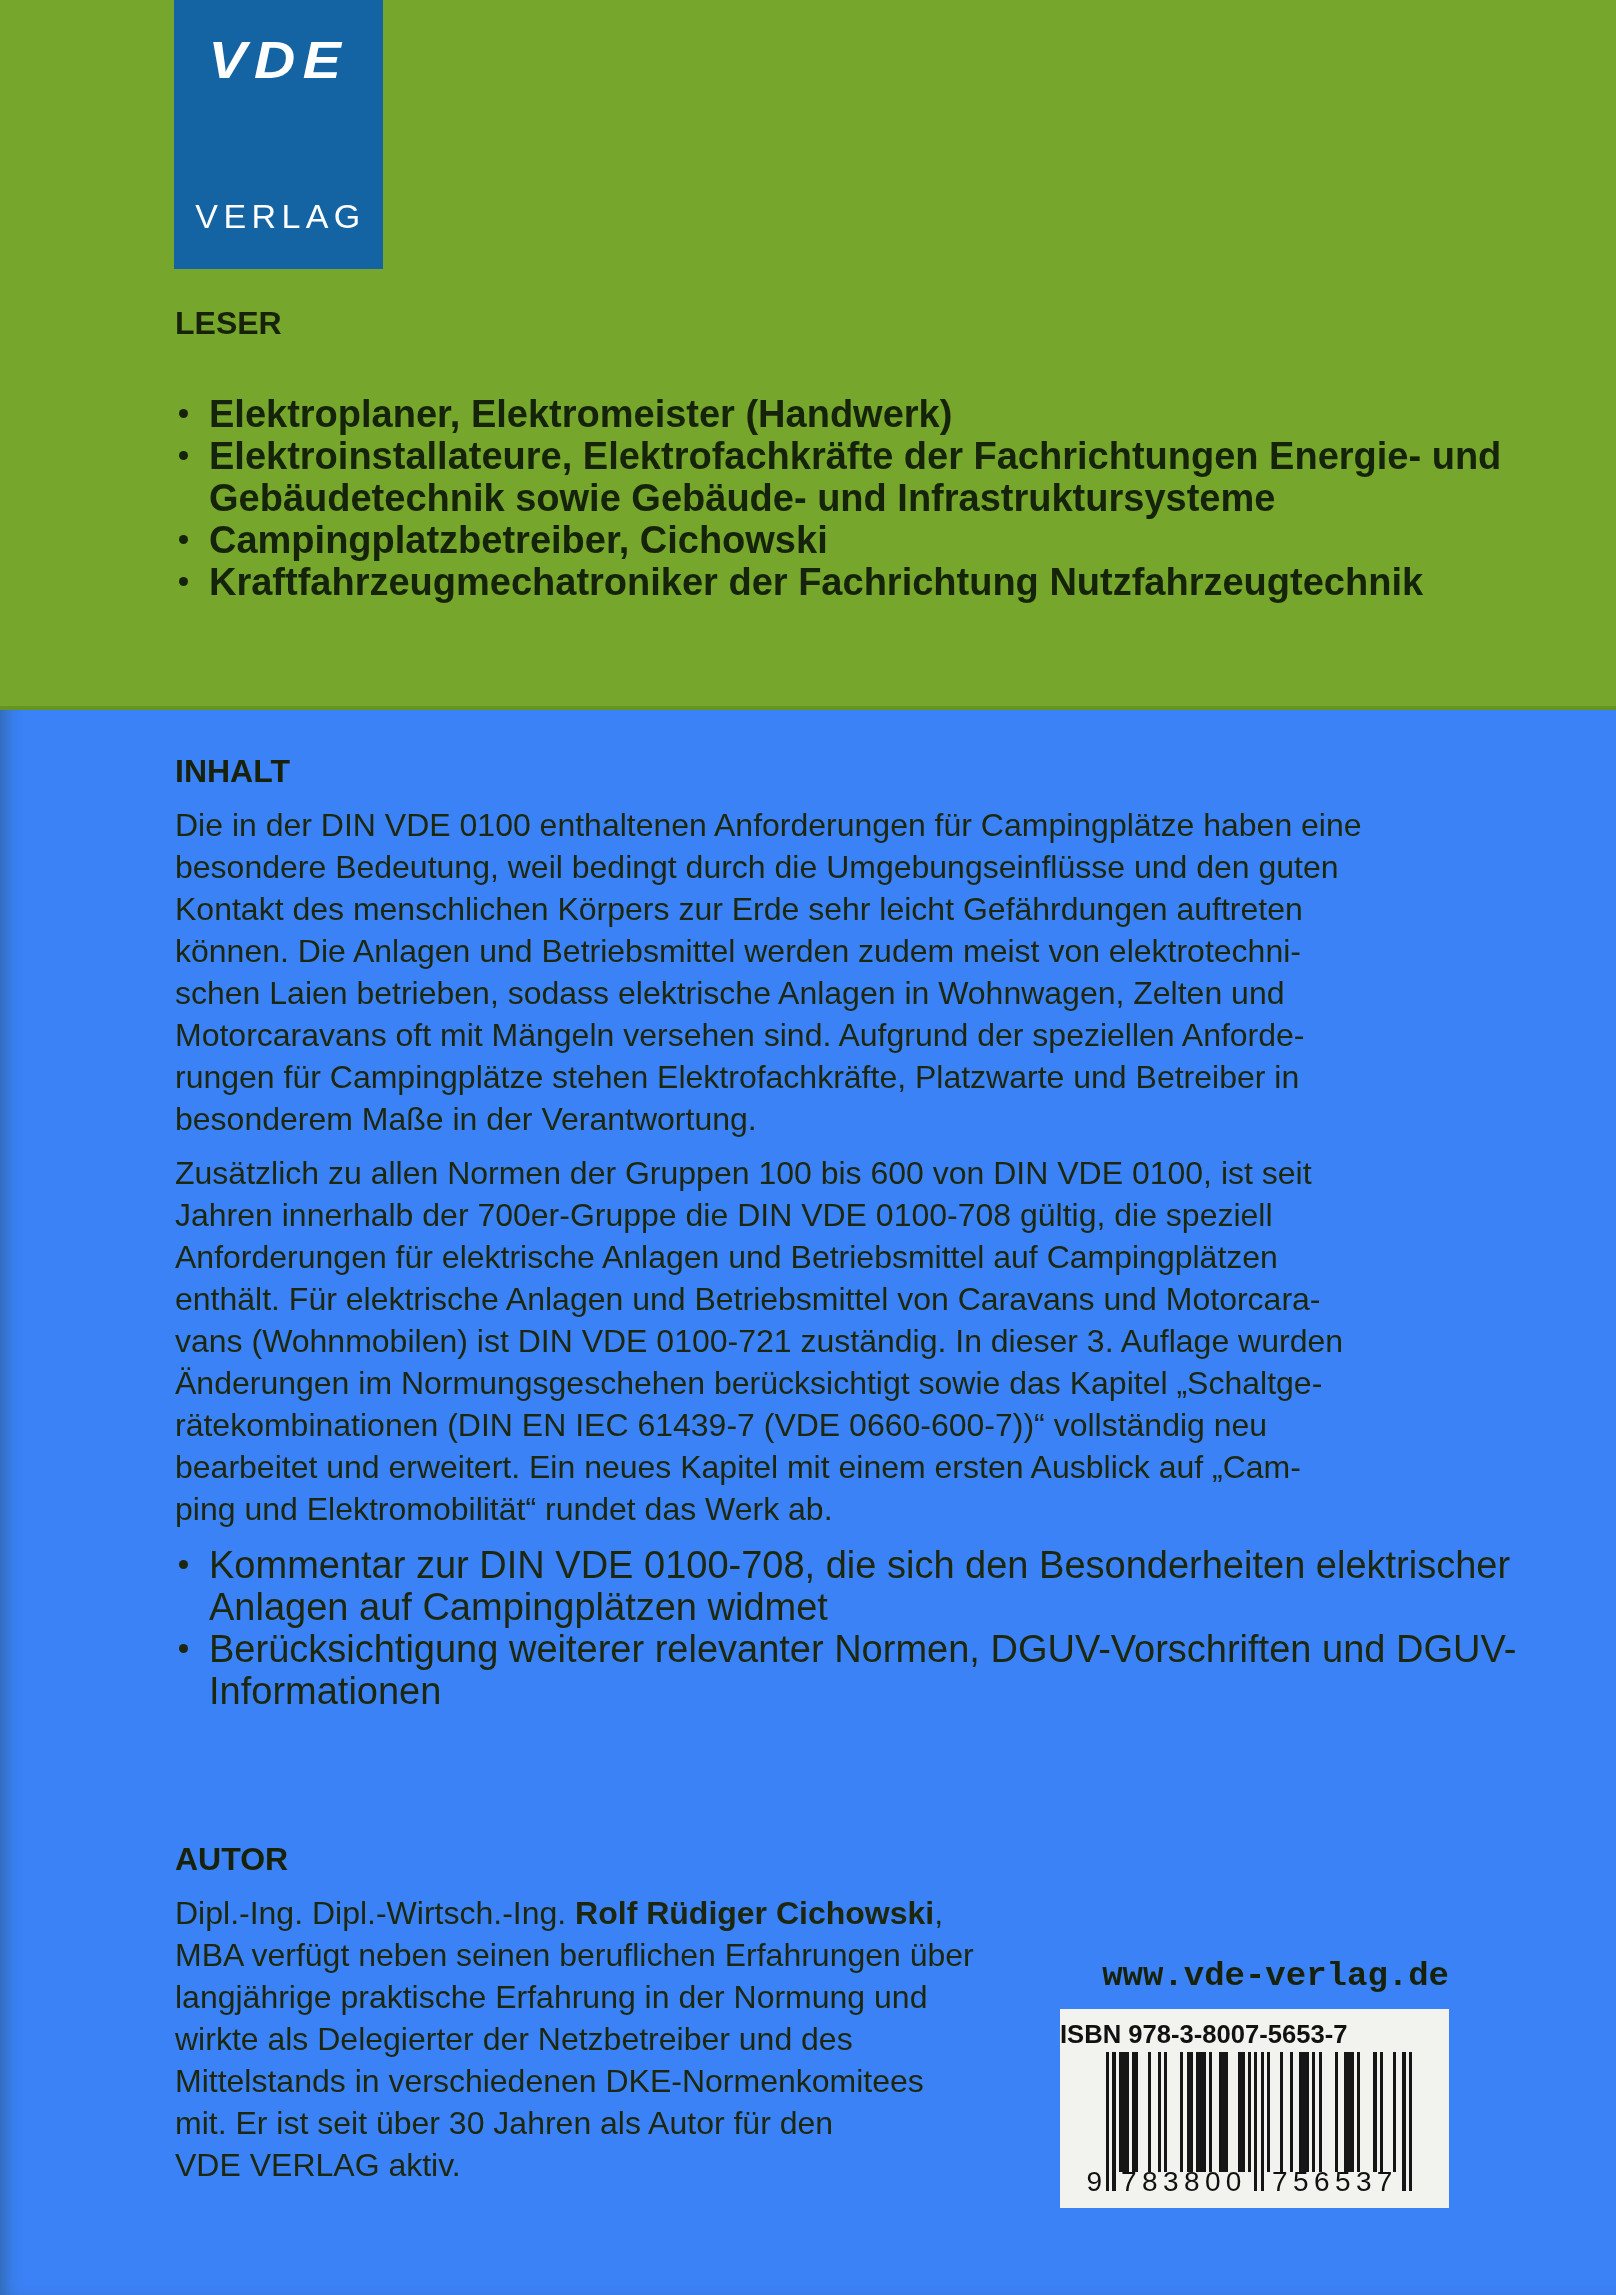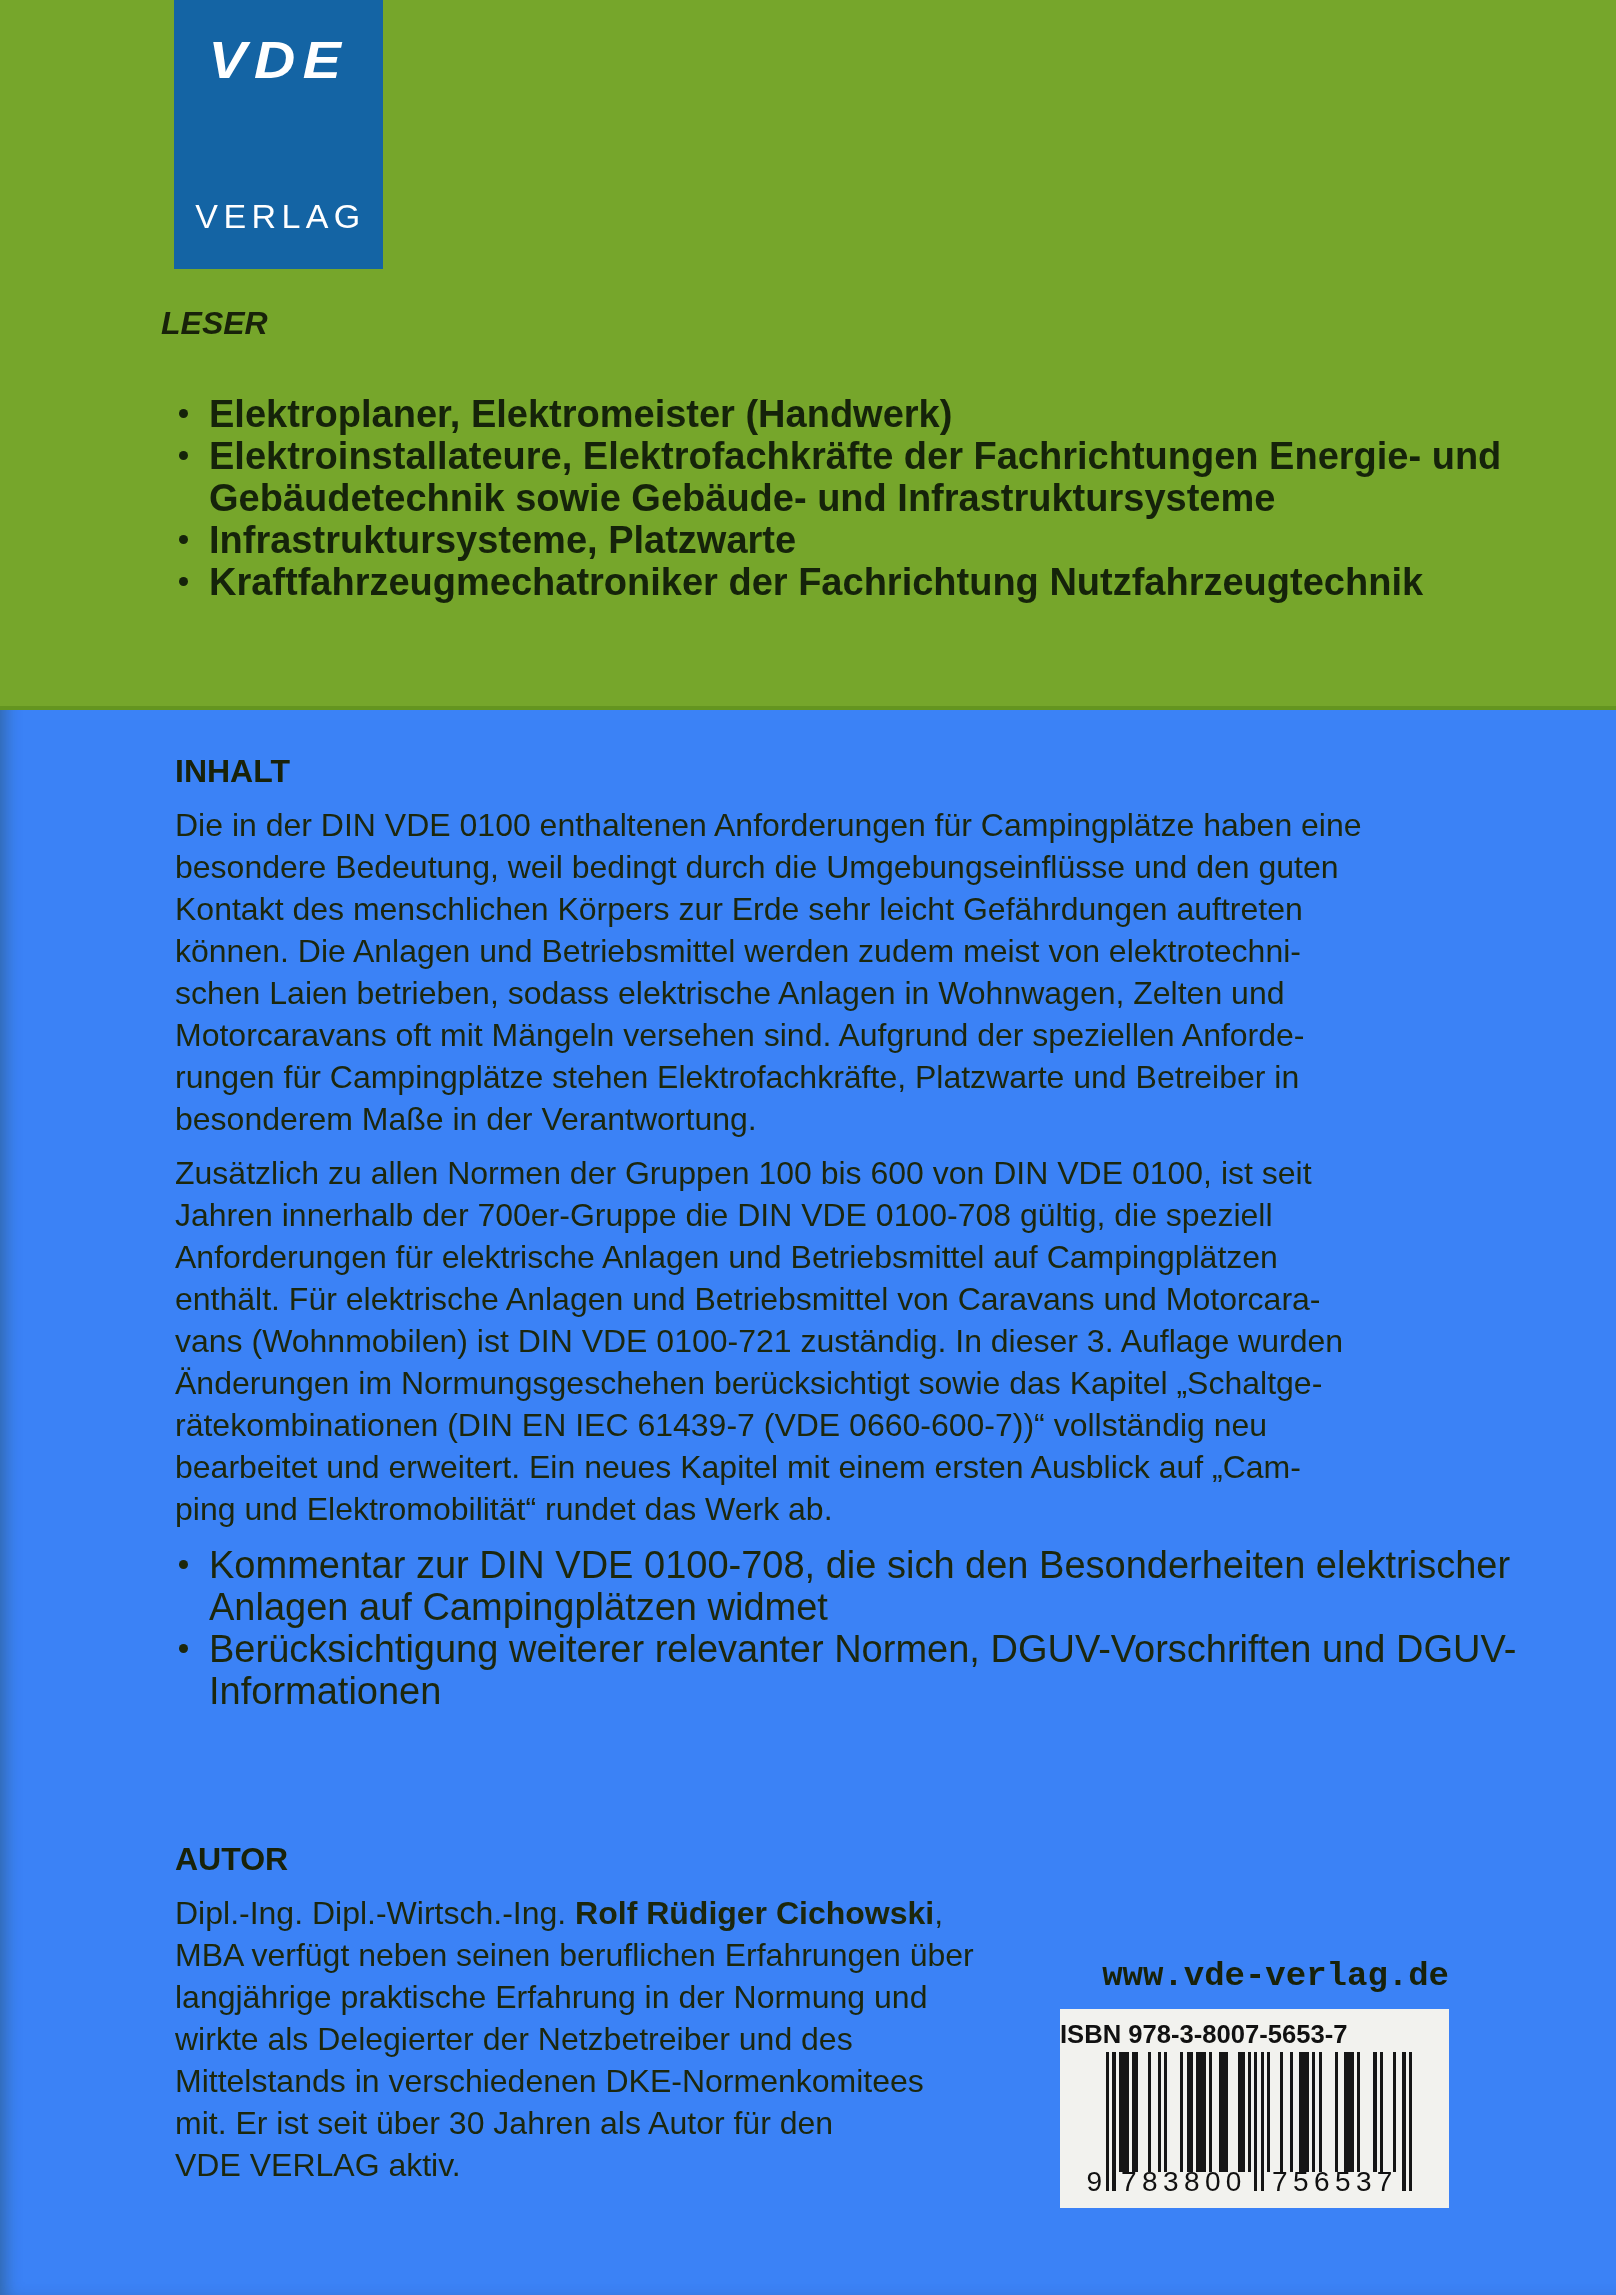--- a/index.html
+++ b/index.html
@@ -21,21 +21,21 @@
     letter-spacing:6.7px;transform:scaleX(1.12);transform-origin:50% 50%;
     line-height:51px;
   }
   .logo-verlag{
     position:absolute;left:0;right:0;top:199px;text-align:center;
     color:#fff;font-size:34px;font-weight:400;letter-spacing:5.4px;line-height:34px;
     padding-left:4px;
   }
 
   h2{position:absolute;margin:0;font-size:32px;font-weight:bold;line-height:42px;color:#18220a;white-space:nowrap;}
-  .h-leser{left:161px;top:302px;font-style:italic;}
+  .h-leser{left:175px;top:302px;}
   .h-inhalt{left:175px;top:750px;}
   .h-autor{left:175px;top:1838px;}
 
   .para{position:absolute;margin:0;font-size:32px;line-height:42px;white-space:nowrap;}
   .para1{left:175px;top:804px;}
   .para2{left:175px;top:1152px;}
 
   .list{position:absolute;margin:0;padding:0 0 0 34px;list-style:none;font-size:38px;line-height:42px;white-space:nowrap;}
   .list li{position:relative;}
   .list li::before{
@@ -68,21 +68,21 @@
 
   <div class="logo">
     <div class="logo-vde">VDE</div>
     <div class="logo-verlag">VERLAG</div>
   </div>
 
   <h2 class="h-leser">LESER</h2>
   <ul class="list leser-list">
       <li>Elektroplaner, Elektromeister (Handwerk)</li>
       <li>Elektroinstallateure, Elektrofachkräfte der Fachrichtungen Energie- und<br>Gebäudetechnik sowie Gebäude- und Infrastruktursysteme</li>
-      <li>Infrastruktursysteme, Platzwarte</li>
+      <li>Campingplatzbetreiber, Cichowski</li>
       <li>Kraftfahrzeugmechatroniker der Fachrichtung Nutzfahrzeugtechnik</li>
     </ul>
 
   <h2 class="h-inhalt">INHALT</h2>
   <p class="para para1">Die in der DIN VDE 0100 enthaltenen Anforderungen für Campingplätze haben eine<br>besondere Bedeutung, weil bedingt durch die Umgebungseinflüsse und den guten<br>Kontakt des menschlichen Körpers zur Erde sehr leicht Gefährdungen auftreten<br>können. Die Anlagen und Betriebsmittel werden zudem meist von elektrotechni-<br>schen Laien betrieben, sodass elektrische Anlagen in Wohnwagen, Zelten und<br>Motorcaravans oft mit Mängeln versehen sind. Aufgrund der speziellen Anforde-<br>rungen für Campingplätze stehen Elektrofachkräfte, Platzwarte und Betreiber in<br>besonderem Maße in der Verantwortung.</p>
   <p class="para para2">Zusätzlich zu allen Normen der Gruppen 100 bis 600 von DIN VDE 0100, ist seit<br>Jahren innerhalb der 700er-Gruppe die DIN VDE 0100-708 gültig, die speziell<br>Anforderungen für elektrische Anlagen und Betriebsmittel auf Campingplätzen<br>enthält. Für elektrische Anlagen und Betriebsmittel von Caravans und Motorcara-<br>vans (Wohnmobilen) ist DIN VDE 0100-721 zuständig. In dieser 3. Auflage wurden<br>Änderungen im Normungsgeschehen berücksichtigt sowie das Kapitel „Schaltge-<br>rätekombinationen (DIN EN IEC 61439-7 (VDE 0660-600-7))“ vollständig neu<br>bearbeitet und erweitert. Ein neues Kapitel mit einem ersten Ausblick auf „Cam-<br>ping und Elektromobilität“ rundet das Werk ab.</p>
   <ul class="list inhalt-list">
       <li>Kommentar zur DIN VDE 0100-708, die sich den Besonderheiten elektrischer<br>Anlagen auf Campingplätzen widmet</li>
       <li>Berücksichtigung weiterer relevanter Normen, DGUV-Vorschriften und DGUV-<br>Informationen</li>
     </ul>

